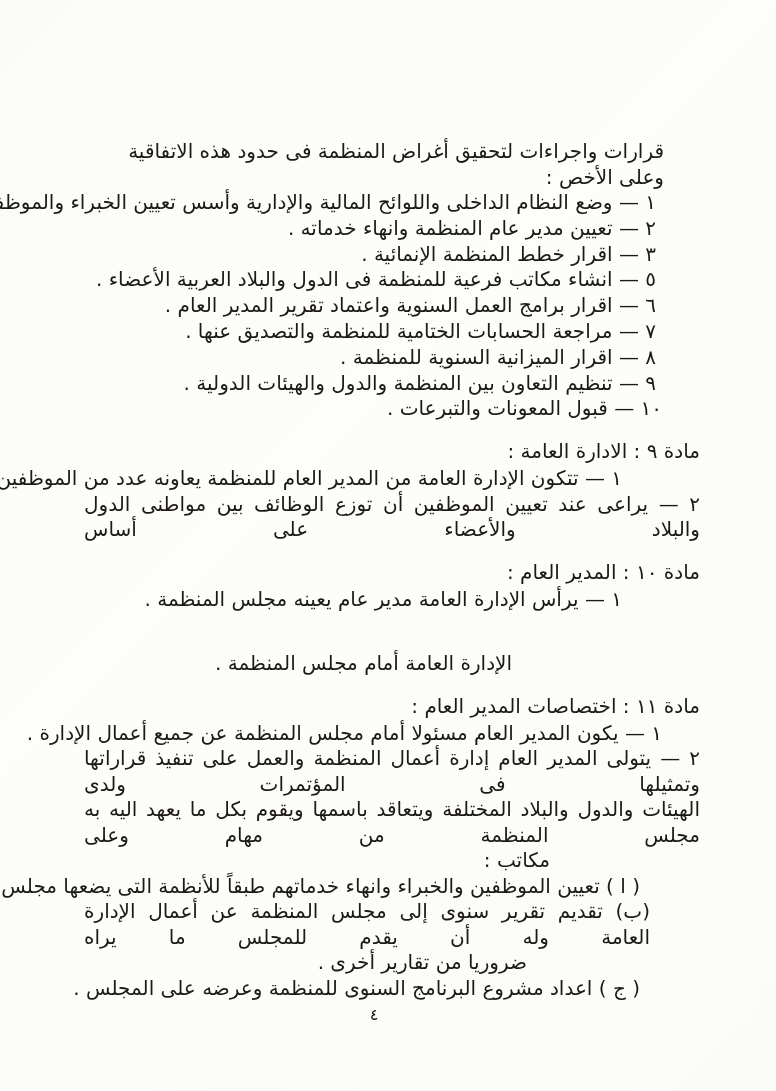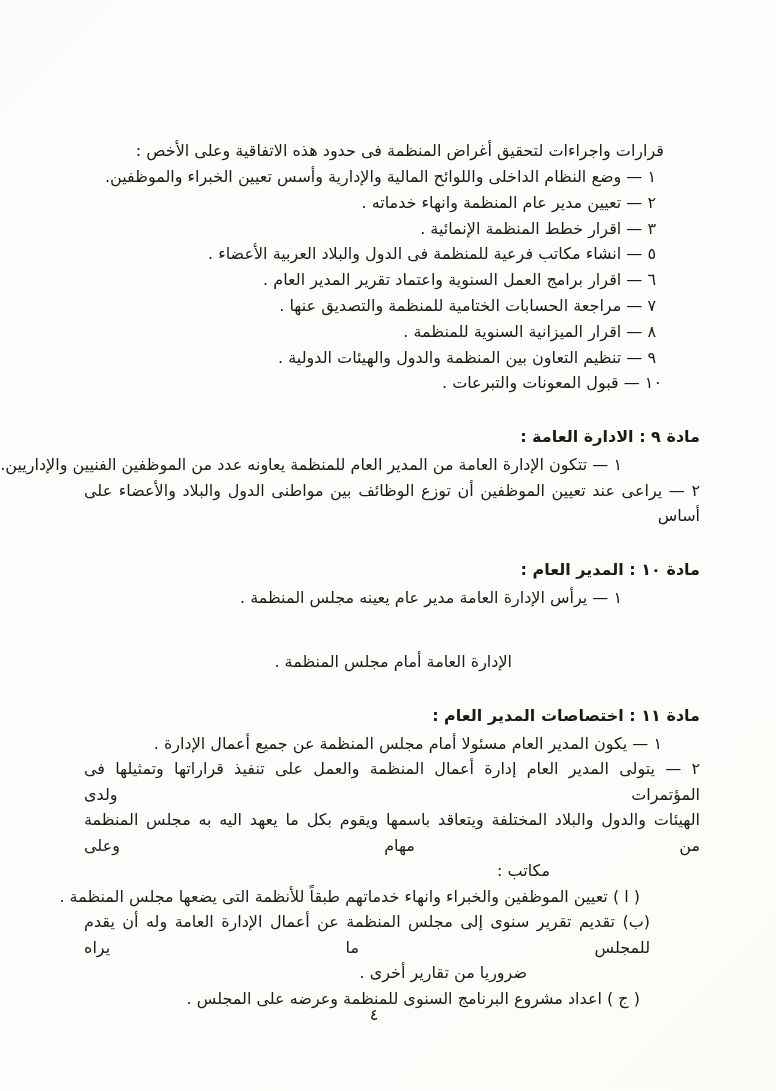--- a/index.html
+++ b/index.html
@@ -16,35 +16,35 @@
     background: linear-gradient(135deg, #fbfbf9 0%, #fdfdfc 40%, #fbfbf8 100%);
     overflow: hidden;
     direction: rtl;
     color: #1d1a16;
   }
   .text-block {
     position: absolute;
     top: 138px;
     right: 76px;
     width: 616px;
-    font-size: 16px;
+    font-size: 20px;
   }
   .row {
     line-height: 25.5px;
     text-align: right;
     white-space: nowrap;
   }
   .row.wrapok { white-space: normal; }
   .intro-row { line-height: 26px; }
   .list-item { line-height: 25.8px; }
   .heading {
     line-height: 26px;
-    margin-top: 28px;
+    margin-top: 16px;
     margin-bottom: 2px;
-    font-weight: bold;
+    font-weight: normal;
     white-space: nowrap;
   }
   .full {
     text-align: justify;
     text-align-last: justify;
     white-space: normal;
     word-spacing: 1px;
   }
   .page-number {
     position: absolute;

